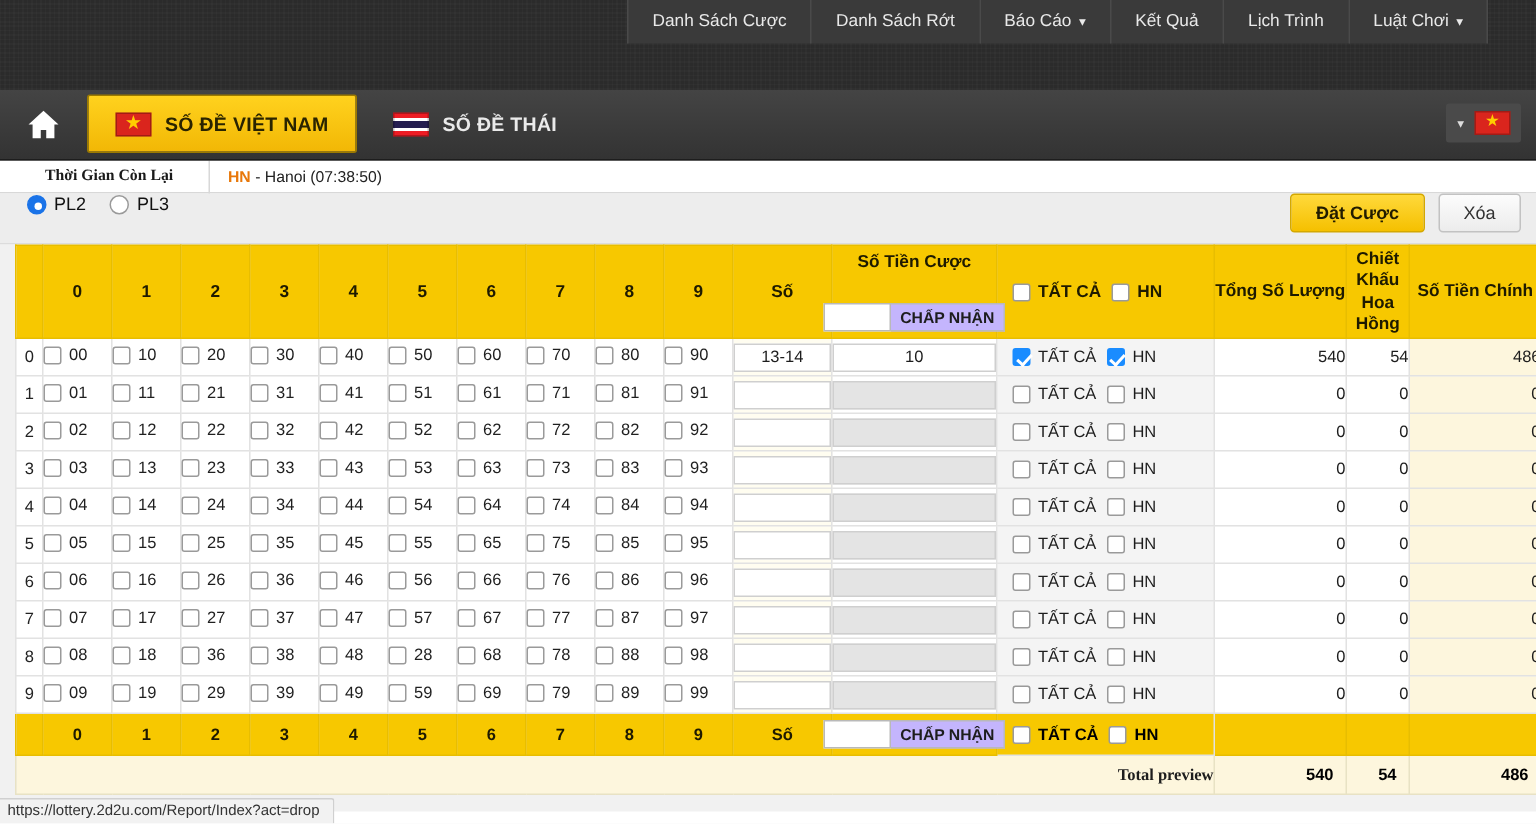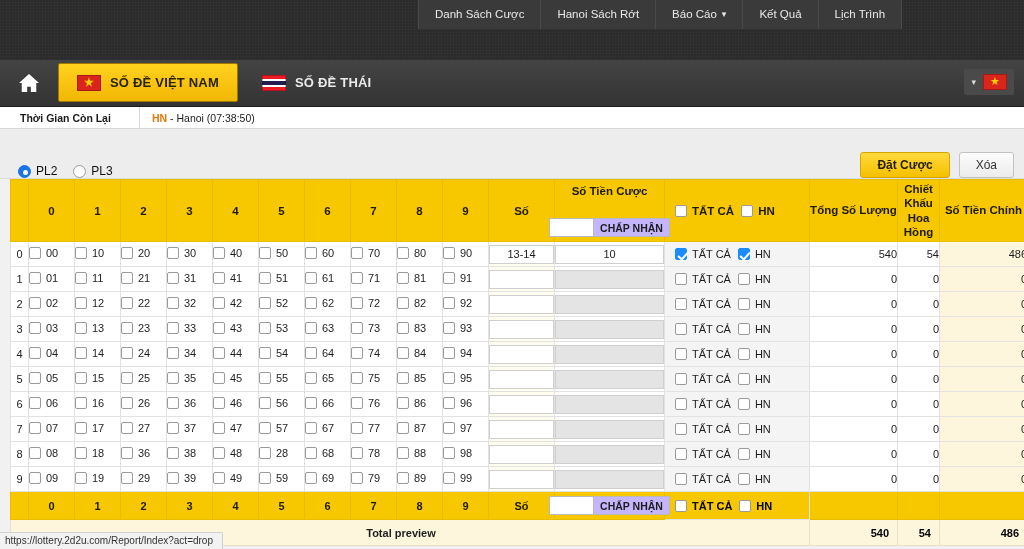--- a/index.html
+++ b/index.html
@@ -120,39 +120,40 @@
   .infostrip {
     height: 22px;
     background: #ffffff;
     border-bottom: 1px solid #d8d8d8;
     display: flex;
     align-items: center;
     font-size: 10.5px;
   }
   .infostrip .lbl {
     width: 140px;
-    padding-left: 20px;
+    padding-left: 30px;
     font-weight: bold;
     color: #1a1a1a;
     border-right: 1px solid #d8d8d8;
     height: 22px;
     line-height: 22px;
+    font-family: Liberation Serif, serif;
   }
   .infostrip .val {
     padding-left: 12px;
     color: #222;
   }
   .infostrip .val b { color: #e8780a; font-weight: bold; }
 
   
   .controls {
-    height: 50px;
+    height: 34px;
     background: #ededed;
     display: flex;
-    align-items: flex-end;
+    align-items: flex-start;
     padding: 0 10px 0 18px;
     border-bottom: 1px solid #dcdcdc;
   }
   .radio-wrap { display: flex; align-items: center; gap: 5px; margin-right: 16px; cursor: pointer; font-size: 12px; color:#111; }
   .radio {
     width: 13px; height: 13px; border-radius: 50%;
     border: 1px solid #9a9a9a; background:#fff; display:inline-block; position: relative; flex:none;
   }
   .radio.on { background:#1a73e8; border-color:#1a73e8; }
   .radio.on::after {
@@ -305,21 +306,21 @@
   tfoot .foot-sel-inner { display:flex; align-items:center; gap:7px; padding-left:10px; font-size:11px; font-weight:bold; }
   tfoot td.blankfoot { background:#f7c800; border-color:#e8bd00; }
 
   tr.totalrow td {
     background: #fdf6dd;
     height: 26px;
     font-weight: bold;
     font-size: 11px;
     border-color: #e8e2c4;
   }
-  tr.totalrow td.totlabel { text-align: center; padding-right: 18px; color: #1d1d1d; }
+  tr.totalrow td.totlabel { text-align: right; padding-right: 0; color: #1d1d1d; font-family: Liberation Serif, serif; }
   tr.totalrow td.totnum { text-align: right; padding-right: 8px; }
 
   
   .statusbar {
     position: absolute;
     left: 0; bottom: 0;
     background: #f2f2f2;
     border: 1px solid #d0d0d0;
     border-left: none; border-bottom: none;
     font-size: 10px;
@@ -330,24 +331,25 @@
   .page { position: relative; width: 1024px; height: 549px; }
 </style>
 </head>
 <body>
 
 <div class="page">
 
   <div class="topbar">
     <nav class="topnav" id="topnav">
         <div class="topnav-item"><span>Danh Sách Cược</span></div>
-        <div class="topnav-item"><span>Hanoi Sách Rớt</span></div>
+        <div class="topnav-item"><span>Danh Sách Rớt</span></div>
         <div class="topnav-item"><span>Báo Cáo</span><span class="caret-down">▾</span></div>
         <div class="topnav-item"><span>Kết Quả</span></div>
         <div class="topnav-item"><span>Lịch Trình</span></div>
+        <div class="topnav-item"><span>Luật Chơi</span><span class="caret-down">▾</span></div>
       </nav>
     <span class="cursor-mark">⌄</span>
   </div>
 
   <div class="tabbar">
     <div class="home-btn">
       <svg class="home-icon" viewBox="0 0 24 22">
         <path fill="#ffffff" d="M12 1 L1 11 h3 v10 h6 v-6 h4 v6 h6 V11 h3 Z"></path>
       </svg>
     </div>

